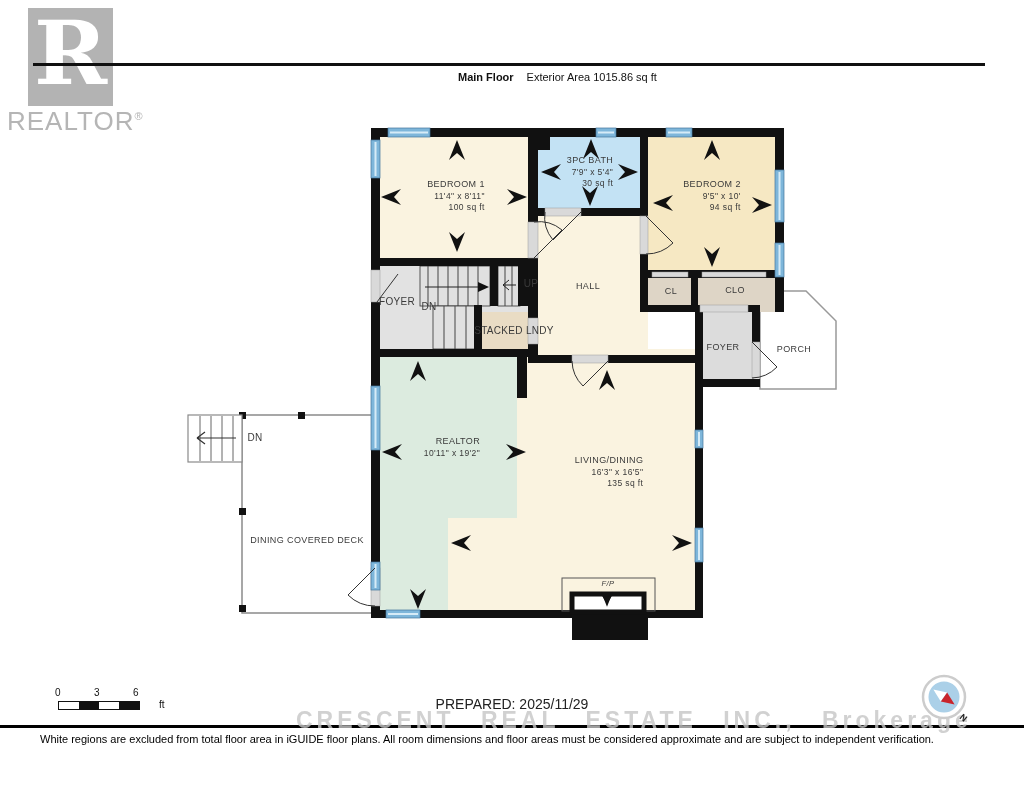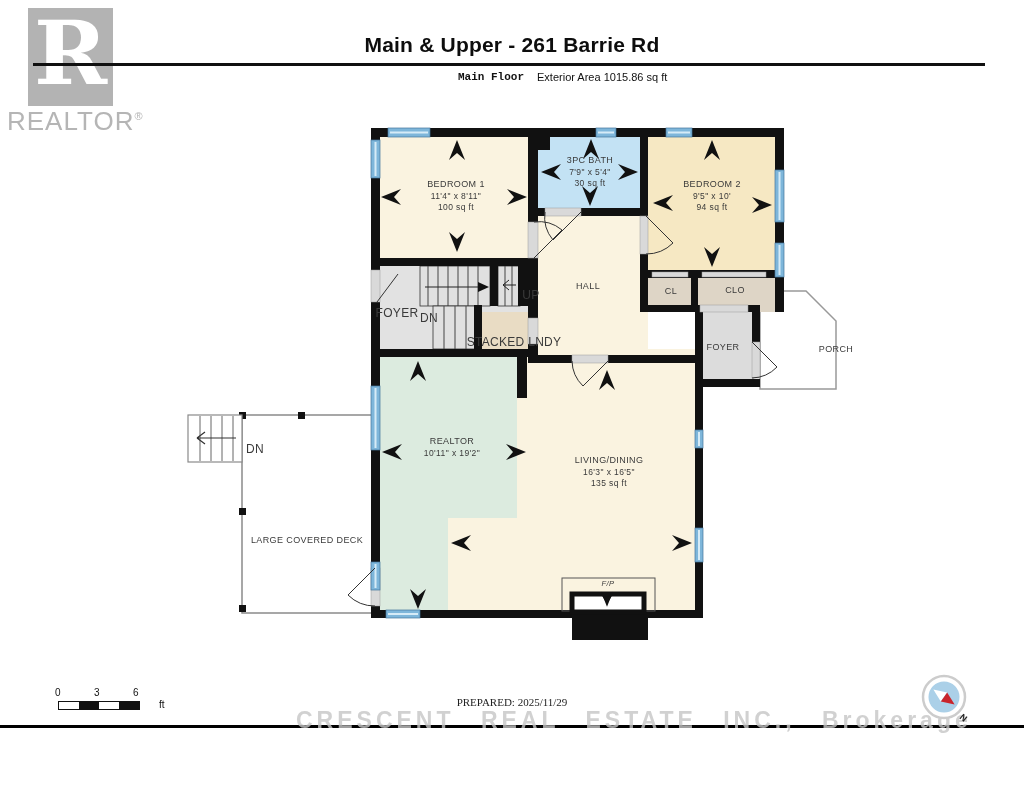--- a/index.html
+++ b/index.html
@@ -9,52 +9,51 @@
   
   .logo-box{position:absolute;left:28px;top:8px;width:85px;height:98px;background:#b3b3b3;
             display:flex;align-items:center;justify-content:center;}
   .logo-r{font-family:"DejaVu Serif",serif;font-weight:bold;color:#ffffff;font-size:88px;line-height:1;margin-top:-8px;}
   .logo-text{position:absolute;left:7px;top:106px;font-size:26px;color:#b5b5b5;letter-spacing:1px;text-align:right;}
   .logo-text sup{font-size:11px;}
   .page-title{position:absolute;top:33px;left:0;width:100%;text-align:center;font-size:21px;
               font-weight:bold;color:#0d0d0d;letter-spacing:.2px;}
   .title-underline{position:absolute;top:63px;left:33px;width:952px;height:2.5px;background:#101010;}
   .subtitle{position:absolute;top:71px;left:458px;font-size:11px;color:#111;display:flex;gap:13px;}
-  .subtitle .floor-label{font-weight:bold;font-family:Liberation Mono, monospace;}
+  .subtitle .floor-label{font-weight:bold;}
   
-  .rlabel{position:absolute;transform:translate(-50%,-50%);text-align:center;font-size:9px;
+  .rlabel{position:absolute;transform:translate(-50%,-50%);text-align:right;font-size:9px;
           line-height:1.32;color:#3a3a3a;letter-spacing:.4px;white-space:nowrap;}
   .rlabel .rname{display:block;}
   .rlabel .dims,.rlabel .area{display:block;font-size:8.5px;}
-  .sm{font-size:12px;letter-spacing:.3px;margin-top:12px;}
+  .sm{font-size:10px;letter-spacing:.3px;}
   .xs{font-size:7.5px;font-style:italic;}
   
   .tick{position:absolute;font-size:10px;color:#111;}
   .scalebar{position:absolute;left:58px;top:701px;width:80px;height:7px;border:1px solid #111;display:flex;}
   .scalebar div{flex:1;}
   .seg-w{background:#fff;} .seg-b{background:#111;}
   .ft-unit{position:absolute;left:148px;top:699px;font-size:10px;color:#111;padding-left:11px;}
-  .prepared{position:absolute;top:696px;left:0;width:100%;text-align:center;font-size:11px;color:#222;font-family:Liberation Serif, serif;}
+  .prepared{position:absolute;top:696px;left:0;width:100%;text-align:center;font-size:14px;color:#222;}
   .bottom-rule{position:absolute;top:725px;left:0;width:1024px;height:2.5px;background:#000;}
   .watermark{position:absolute;left:296px;top:707px;font-size:23px;font-weight:bold;color:#c6c6c6;
              letter-spacing:4px;word-spacing:16px;white-space:nowrap;opacity:.8;}
   .disclaimer{position:absolute;left:40px;top:733px;width:980px;font-size:11px;color:#000;}
   .compass{position:absolute;left:918px;top:672px;}
 </style>
 </head>
 <body>
 
 <div id="stage">
 
   <div class="logo-box">
     <span class="logo-r">R</span>
   </div>
   <div class="logo-text"><span>REALTOR</span><sup>®</sup></div>
 
-  <div class="page-title">Main &amp; Upper - 261 Barrie Rd</div>
   <div class="title-underline"></div>
   <div class="subtitle">
     <span class="floor-label">Main Floor</span>
     <span>Exterior Area 1015.86 sq ft</span>
   </div>
 
   <svg id="plan-svg" width="1024" height="791" viewBox="0 0 1024 791">
     <defs>
       <g id="arrowhead">
           <polygon points="-11,-8 9,0 -11,8 -4,0" fill="#111"></polygon>
@@ -227,48 +226,49 @@
     <span class="area">94 sq ft</span>
   </div>
   <div class="rlabel sm" style="left:397px;top:302px">FOYER</div>
   <div class="rlabel sm" style="left:429px;top:307px">DN</div>
   <div class="rlabel sm" style="left:531px;top:284px">UP</div>
   <div class="rlabel" style="left:588px;top:287px">HALL</div>
   <div class="rlabel" style="left:671px;top:292px">CL</div>
   <div class="rlabel" style="left:735px;top:291px">CLO</div>
   <div class="rlabel sm" style="left:514px;top:331px">STACKED LNDY</div>
   <div class="rlabel" style="left:723px;top:348px">FOYER</div>
-  <div class="rlabel" style="left:836px;top:350px">PORCH</div>
+  <div class="rlabel" style="left:794px;top:350px">PORCH</div>
   <div class="rlabel" style="left:452px;top:448px">
     <span class="rname">REALTOR</span>
     <span class="dims">10'11" x 19'2"</span>
   </div>
   <div class="rlabel" style="left:609px;top:472px">
     <span class="rname">LIVING/DINING</span>
     <span class="dims">16'3" x 16'5"</span>
     <span class="area">135 sq ft</span>
   </div>
-  <div class="rlabel" style="left:307px;top:541px">LARGE COVERED DECK</div>
+  <div class="rlabel" style="left:307px;top:541px">DINING COVERED DECK</div>
   <div class="rlabel sm" style="left:255px;top:438px">DN</div>
   <div class="rlabel xs" style="left:608px;top:584px">F/P</div>
 
   <div class="tick" style="left:55px;top:687px">0</div>
   <div class="tick" style="left:94px;top:687px">3</div>
   <div class="tick" style="left:133px;top:687px">6</div>
   <div class="scalebar">
     <div class="seg-w"></div>
     <div class="seg-b"></div>
     <div class="seg-w"></div>
     <div class="seg-b"></div>
   </div>
   <div class="ft-unit">ft</div>
 
   <div class="prepared">PREPARED: 2025/11/29</div>
   <div class="bottom-rule"></div>
   <div class="watermark">CRESCENT REAL ESTATE INC., Brokerage</div>
+  <div class="disclaimer">White regions are excluded from total floor area in iGUIDE floor plans. All room dimensions and floor areas must be considered approximate and are subject to independent verification.</div>
 
   <svg class="compass" width="54" height="54" viewBox="0 0 54 54">
     <circle cx="26" cy="25" r="21" fill="#ffffff" stroke="#cccccc" stroke-width="2.5"></circle>
     <circle cx="26" cy="25" r="15.5" fill="#abd0e8"></circle>
     <g transform="translate(26 25) rotate(35)">
       <polygon points="-13,0 0,-5.5 0,5.5" fill="#ffffff"></polygon>
       <polygon points="0,-5.5 13,0 0,5.5" fill="#c9242b"></polygon>
     </g>
     <text x="41" y="46" transform="rotate(40 41 46)" font-size="9" font-weight="bold" fill="#222" font-family="Liberation Sans, sans-serif">N</text>
   </svg>

